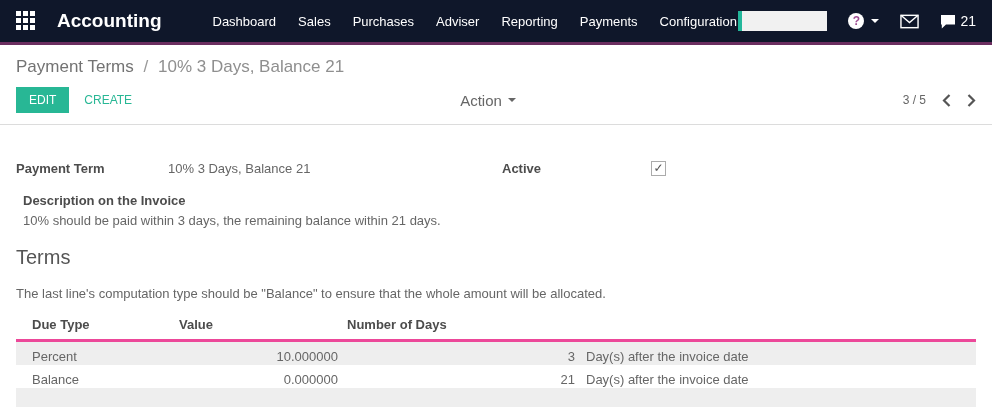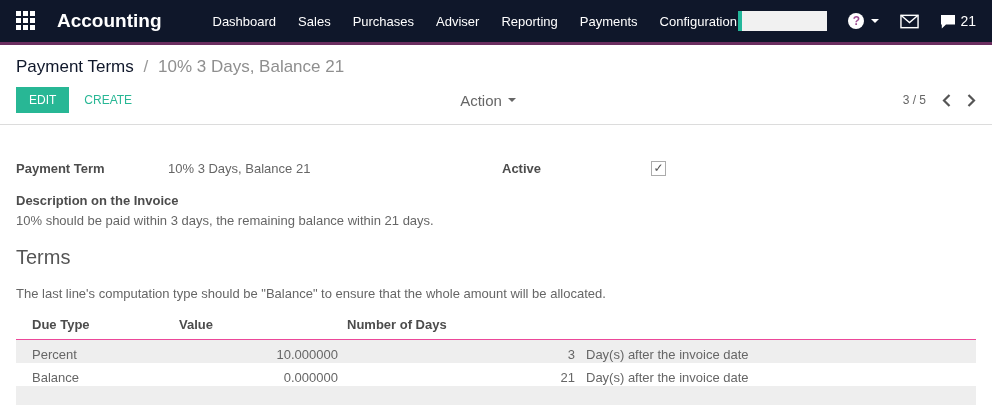--- a/index.html
+++ b/index.html
@@ -22,21 +22,21 @@
   .help-circle { width:16px; height:16px; border-radius:50%; background:#fff; color:#a04e94;
                  font-size:12px; font-weight:bold; display:flex; align-items:center; justify-content:center; }
   .caret-down { width:0; height:0; border-left:4px solid transparent;
                 border-right:4px solid transparent; border-top:4px solid #fff; }
   .mail-icon, .chat { cursor:pointer; display:flex; align-items:center; }
   .chat { gap:4px; font-size:14px; }
 
   
   .control-panel { padding:10px 16px 11px; border-bottom:1px solid #dcdcdc; background:#fff; }
   .breadcrumb { font-size:17px; line-height:23px; }
-  .breadcrumb .parent { color:#0f172a; cursor:pointer; }
+  .breadcrumb .parent { color:#737373; cursor:pointer; }
   .breadcrumb .sep { color:#999; margin:0 5px; }
   .breadcrumb .current { color:#8f8f8f; }
   .cp-buttons { display:flex; align-items:center; margin-top:9px; position:relative; height:26px; }
   .btn-edit { background:#28b795; color:#fff; border:none; font-size:12px; padding:6px 13px;
               font-family:inherit; cursor:pointer; line-height:14px; }
   .btn-create { background:none; border:none; color:#28b795; font-size:12px; padding:6px 0;
                 margin-left:15px; font-family:inherit; cursor:pointer; line-height:14px; }
   .action-menu { position:absolute; left:0; right:16px; text-align:center; color:#666;
                  font-size:15px; pointer-events:none; }
   .action-menu .inner { pointer-events:auto; cursor:pointer; display:inline-flex; align-items:center; gap:6px; }
@@ -49,29 +49,29 @@
   
   .sheet { padding:36px 16px 0; }
   .field-row { display:flex; }
   .field { display:flex; width:50%; align-items:flex-start; }
   .field.right { padding-left:6px; }
   .f-label { width:152px; flex:none; font-weight:bold; color:#4c4c4c; font-size:13px; line-height:16px; }
   .field.right .f-label { width:149px; }
   .f-value { color:#666; font-size:13px; line-height:16px; }
   .checkbox { width:15px; height:15px; border:1px solid #ababab; background:#fff; color:#555;
               font-size:12px; line-height:13px; text-align:center; cursor:pointer; display:inline-block; }
-  .desc-block { margin-top:16px; }
+  .desc-block { margin-top:16px;margin-left:7px; }
   .desc-text { color:#666; font-size:13px; margin-top:4px; line-height:16px; }
   .section-heading { margin-top:16px; font-size:20px; color:#555; font-weight:normal; line-height:24px; }
   .section-note { margin-top:8px; font-size:13px; color:#666; line-height:15px; }
 
   
   .terms-table { margin-top:10px; width:100%; border-collapse:collapse; font-size:13px; color:#666; }
   .terms-table thead th { text-align:left; font-weight:bold; color:#4c4c4c;
-                          padding:6px 0 7px; border-bottom:1px solid #ec4899;margin-top:12px; }
+                          padding:6px 0 7px; border-bottom:3px solid #ec4899;margin-top:12px; }
   .terms-table th.c1, .terms-table td.c1 { padding-left:16px; }
   .terms-table th.c2, .terms-table th.c3 { padding-left:8px; }
   .terms-table td { padding-top:7px; }
   .terms-table td.num { text-align:right; }
   .terms-table td.c4 { padding-left:10px; }
   .terms-table tr.stripe { background:#eeeeee; }
   .terms-table tr.row { cursor:pointer; }
   .terms-table tr.footer td { padding:0; height:19px; }
 </style>
 </head>

